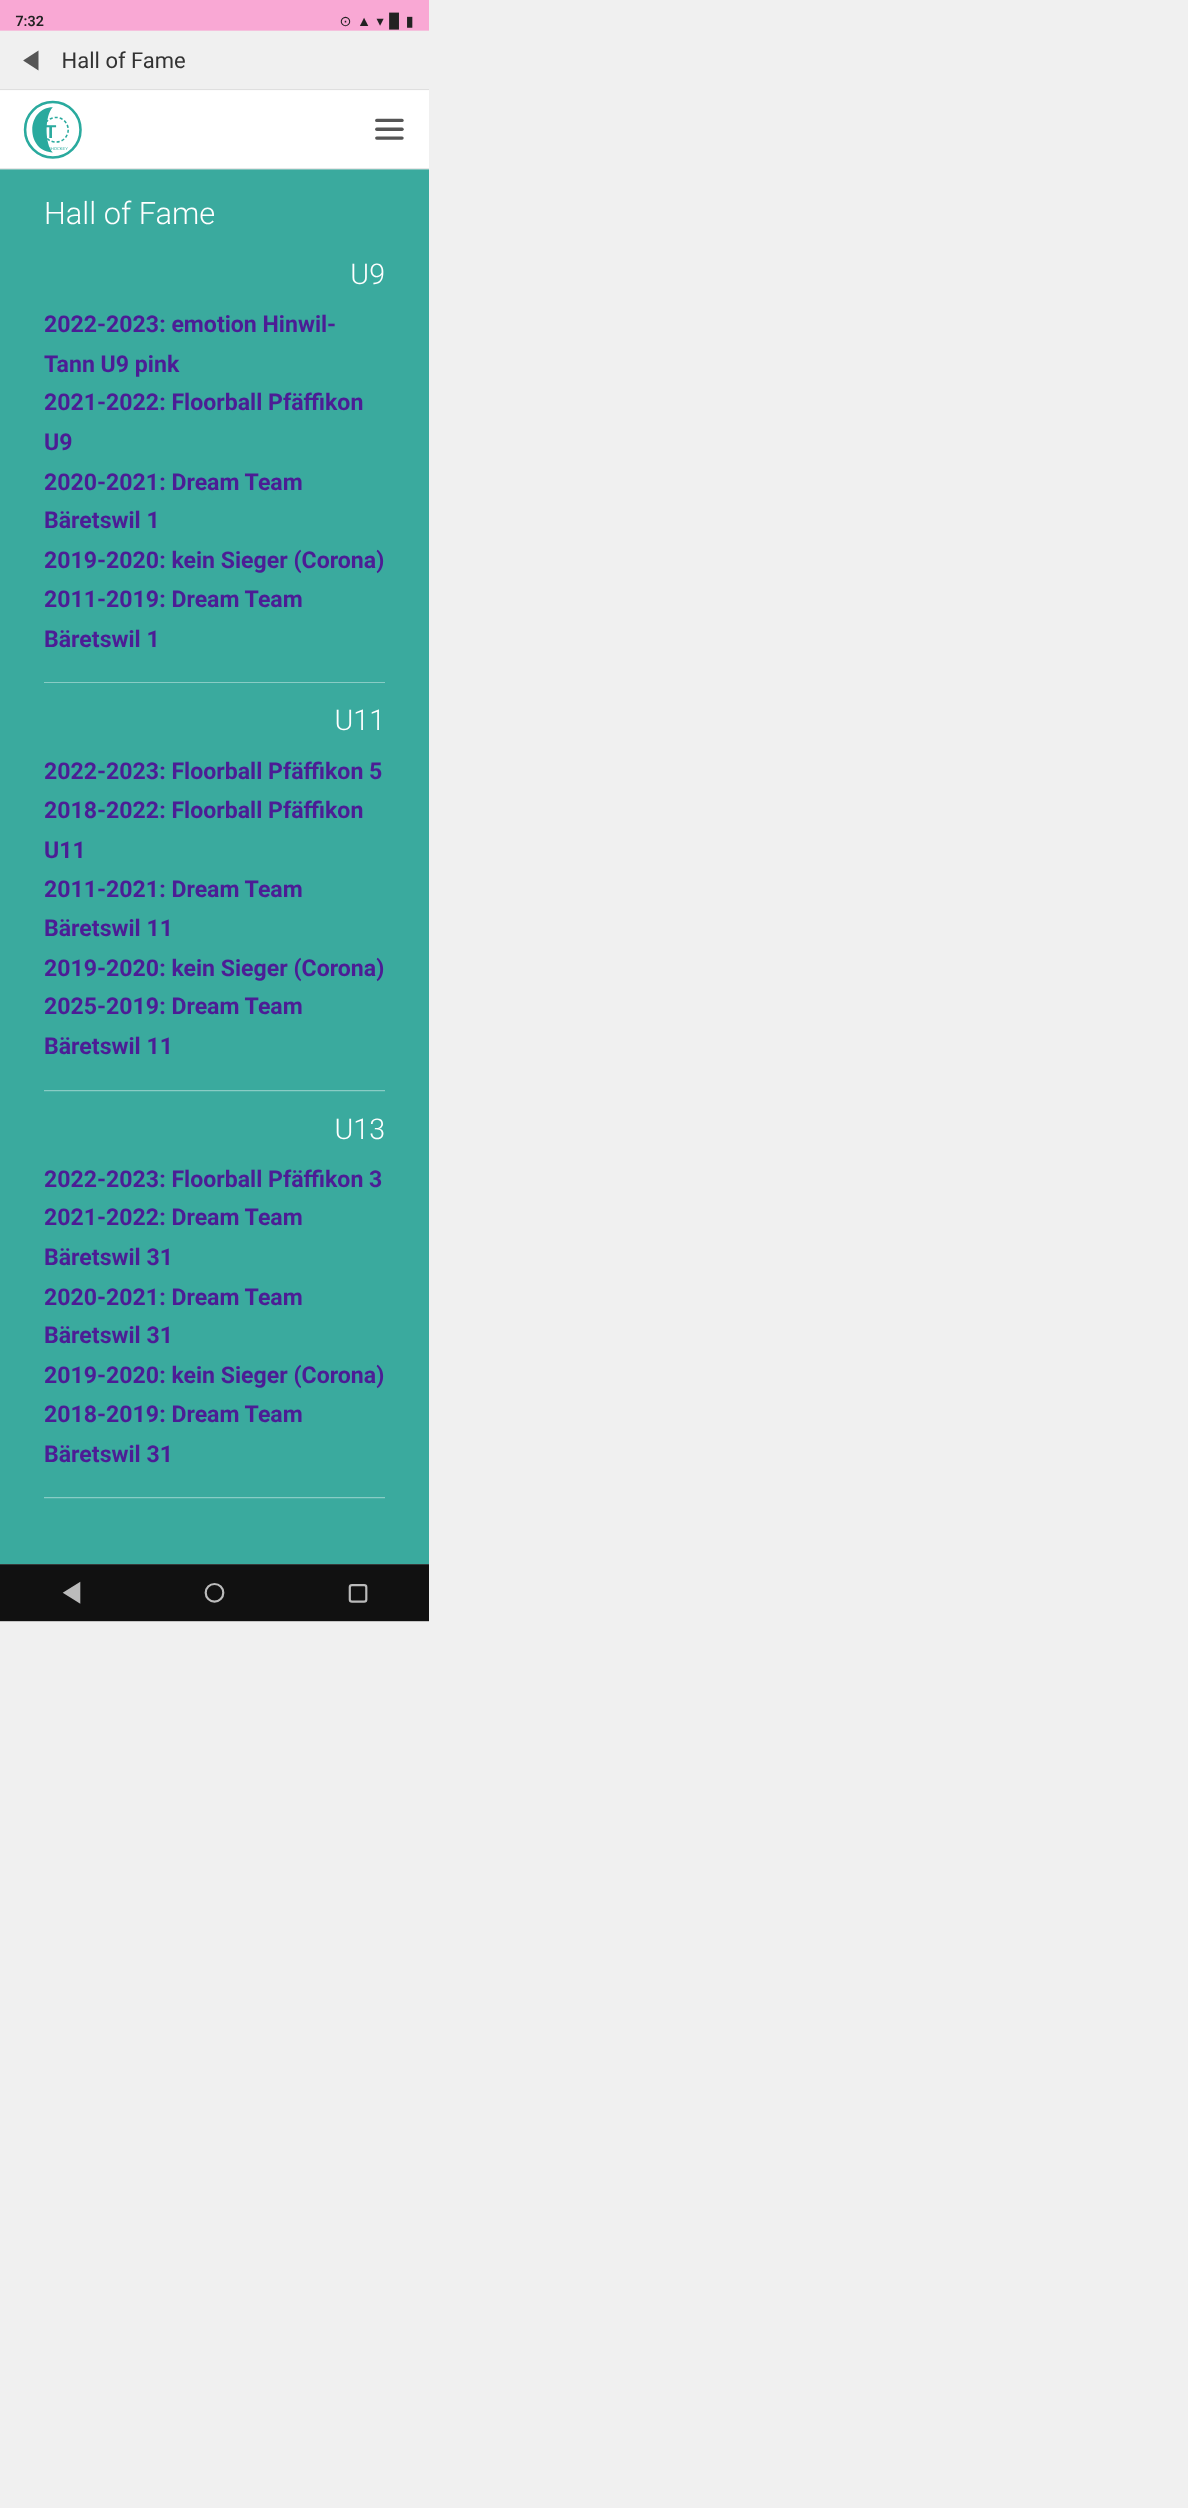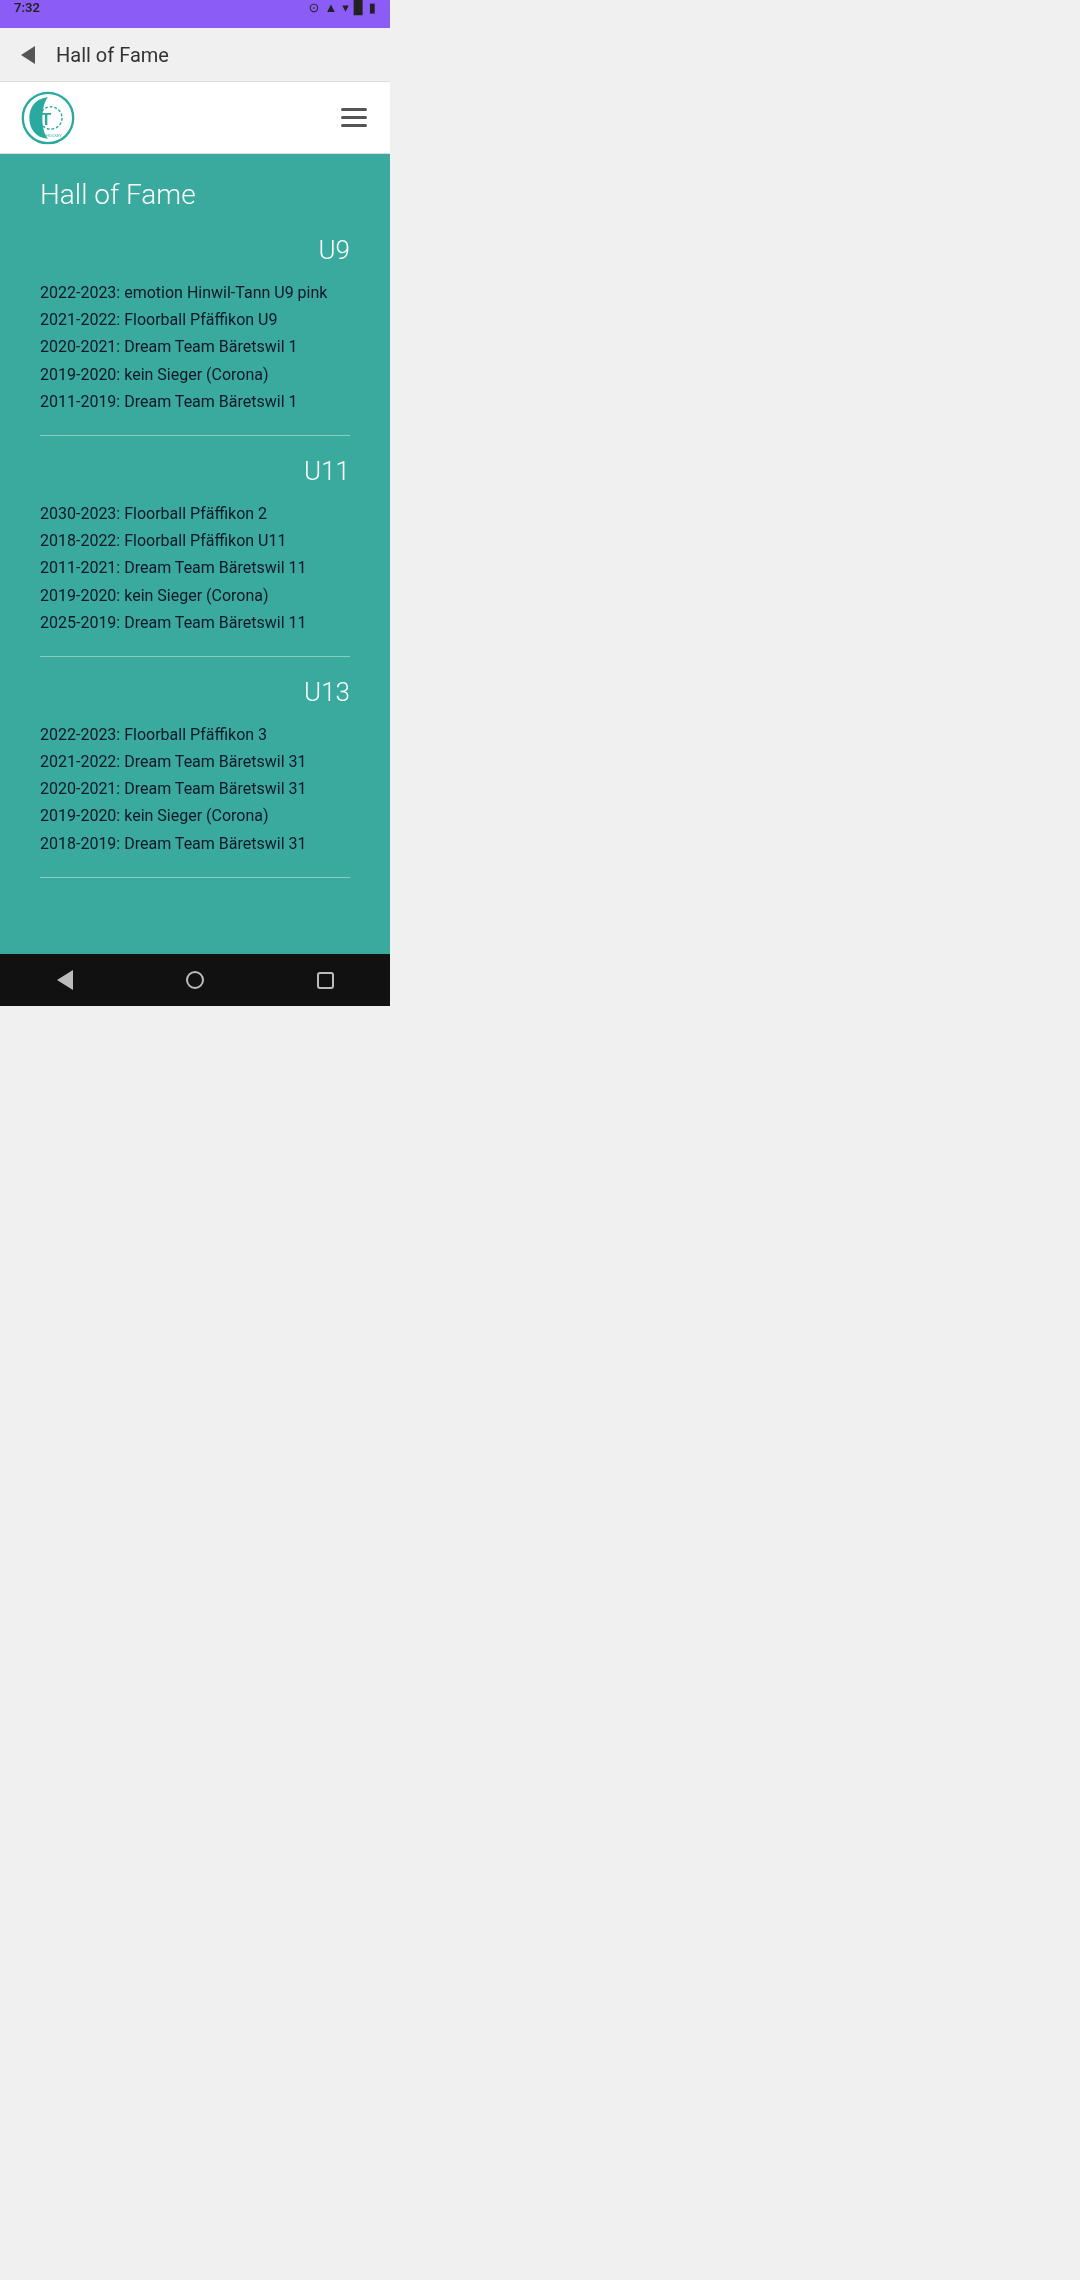--- a/index.html
+++ b/index.html
@@ -8,24 +8,24 @@
     body {
       width: 390px;
       min-height: 900px;
       background: #f0f0f0;
       font-family: 'Roboto', Arial, sans-serif;
       overflow-x: hidden;
     }
 
     
     .status-bar {
-      background: #8b5cf6;
+      background: #f9a8d4;
       height: 28px;
       display: flex;
-      align-items: flex-start;
+      align-items: flex-end;
       justify-content: space-between;
       padding: 0 14px;
     }
     .status-time {
       font-size: 13px;
       font-weight: 600;
       color: #222;
     }
     .status-icons {
       display: flex;
@@ -129,24 +129,24 @@
     }
 
     .category-entries {
       display: flex;
       flex-direction: column;
       gap: 0;
       margin-bottom: 0;
     }
 
     .entry-line {
-      font-size: 16px;
-      color: #0f172a;
+      font-size: 21px;
+      color: #4c1d95;
       line-height: 1.7;
-      font-weight: 400;
+      font-weight: 700;
     }
 
     .divider {
       border: none;
       border-top: 1px solid rgba(255,255,255,0.4);
       margin: 20px 0;
     }
 
     
     .bottom-nav {
@@ -239,21 +239,21 @@
           <div class="entry-line">2021-2022: Floorball Pfäffikon U9</div>
           <div class="entry-line">2020-2021: Dream Team Bäretswil 1</div>
           <div class="entry-line">2019-2020: kein Sieger (Corona)</div>
           <div class="entry-line">2011-2019: Dream Team Bäretswil 1</div>
         </div>
       </div>
       <hr class="divider">
       <div>
         <h2 class="category-title">U11</h2>
         <div class="category-entries">
-          <div class="entry-line">2030-2023: Floorball Pfäffikon 2</div>
+          <div class="entry-line">2022-2023: Floorball Pfäffikon 5</div>
           <div class="entry-line">2018-2022: Floorball Pfäffikon U11</div>
           <div class="entry-line">2011-2021: Dream Team Bäretswil 11</div>
           <div class="entry-line">2019-2020: kein Sieger (Corona)</div>
           <div class="entry-line">2025-2019: Dream Team Bäretswil 11</div>
         </div>
       </div>
       <hr class="divider">
       <div>
         <h2 class="category-title">U13</h2>
         <div class="category-entries">

